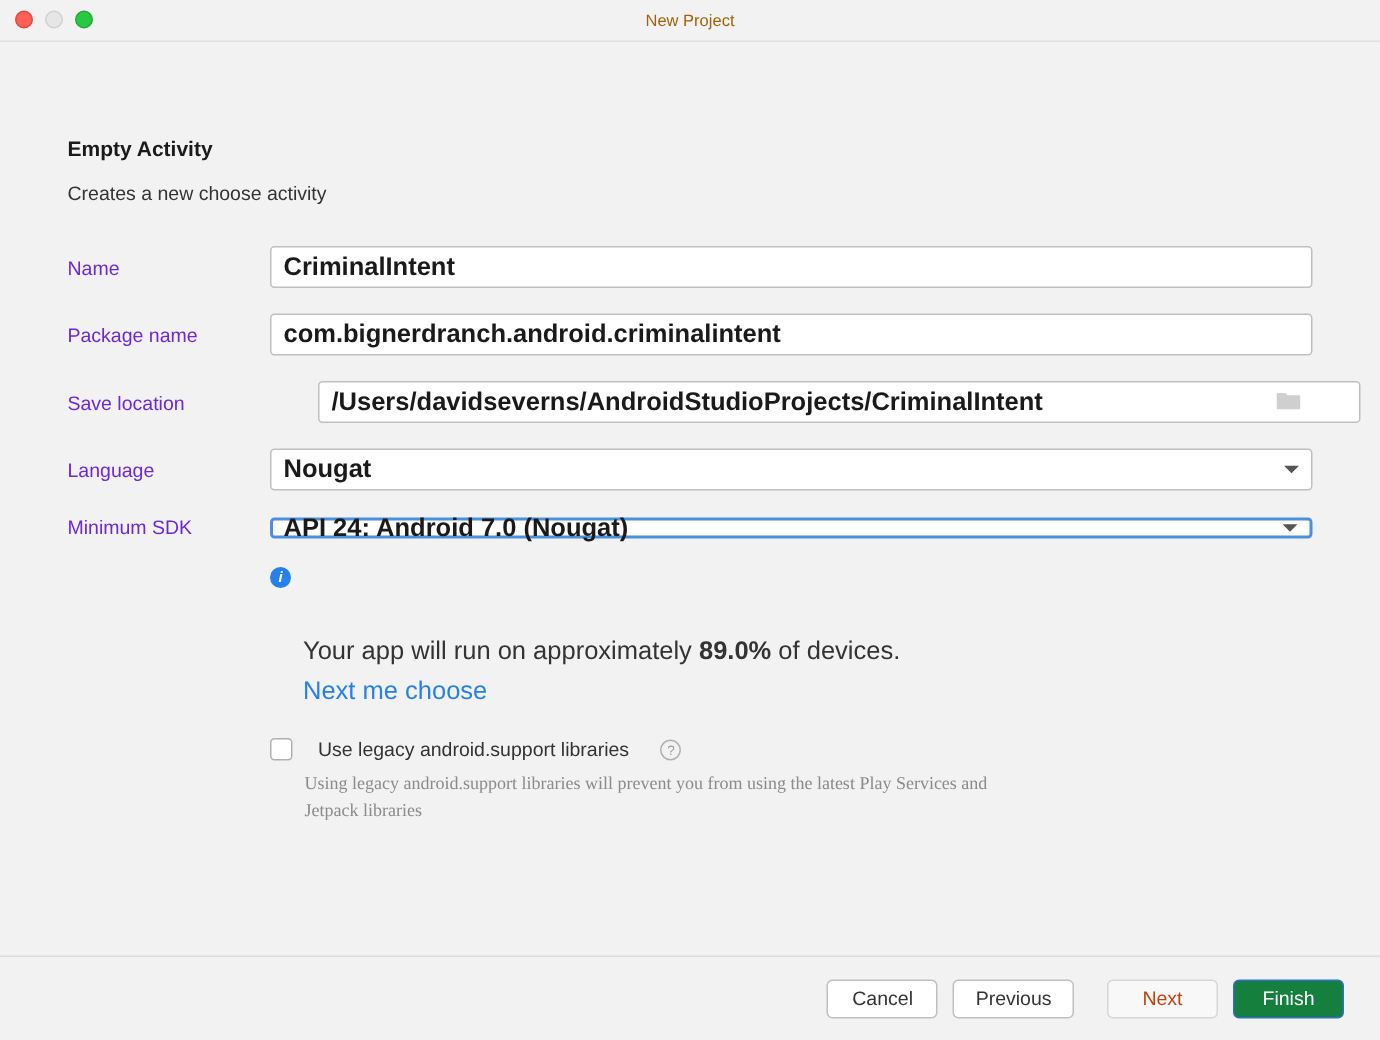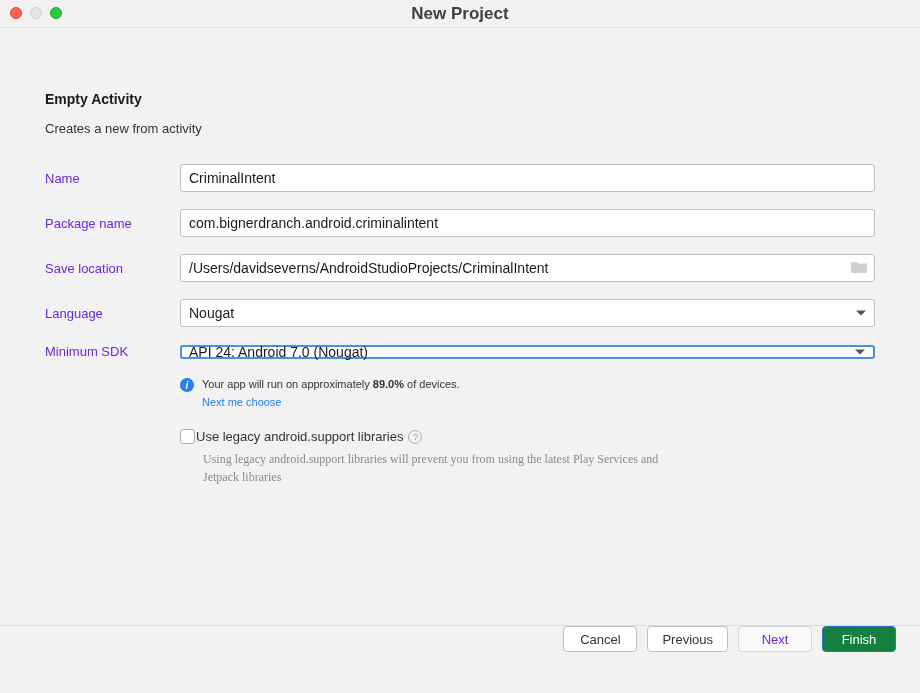--- a/index.html
+++ b/index.html
@@ -25,21 +25,21 @@
     position: absolute;
     left: 10px;
     top: 7px;
     display: flex;
     gap: 8px;
   }
   .tl { width: 12px; height: 12px; border-radius: 50%; }
   .tl-red { background: #ff5f57; border: 0.5px solid #e24640; }
   .tl-yellow { background: #e6e6e6; border: 0.5px solid #d0d0d0; }
   .tl-green { background: #28c840; border: 0.5px solid #1faa33; }
-  .title { font-weight: 700; font-size: 17px; color: #404040; }
+  .title { font-weight: 400; font-size: 11px; color: #a16207; }
 
   .content {
     padding: 28px 45px 0 45px;
   }
   .section-heading {
     font-weight: 700;
     font-size: 14px;
     margin-bottom: 14px;
     margin-top: 35px;
   }
@@ -62,24 +62,25 @@
     flex: 1;
     position: relative;
   }
   input[type="text"], .select {
     width: 100%;
     height: 28px;
     padding: 0 8px;
     border: 1px solid #c0c0c0;
     border-radius: 3px;
     background: #fff;
-    font-size: 14px;
+    font-size: 17px;
     font-family: inherit;
     color: #1a1a1a;
     outline: none;
+    font-weight: bold;
   }
   .select {
     display: flex;
     align-items: center;
     padding-right: 28px;
     cursor: default;
     position: relative;
   }
   .select-focused {
     border: 2px solid #4a90e2;
@@ -117,29 +118,29 @@
     display: flex;
     align-items: center;
     justify-content: center;
     color: #fff;
     font-size: 10px;
     font-weight: 700;
     font-style: italic;
     margin-top: 2px;
     flex-shrink: 0;
   }
-  .info-text { font-size: 11px; color: #333; line-height: 1.6; }
+  .info-text { font-size: 17px; color: #333; line-height: 1.6; margin-top: 44px; }
   .info-text strong { font-weight: 700; }
   .link { color: #2680eb; cursor: pointer; }
   .checkbox-row {
     margin-left: 135px;
     margin-top: 18px;
     display: flex;
     align-items: center;
-    gap: 1px;
+    gap: 17px;
   }
   .checkbox {
     width: 15px; height: 15px;
     border: 1px solid #b0b0b0;
     border-radius: 3px;
     background: #fff;
   }
   .checkbox-label { font-size: 13px; color: #333; }
   .help-icon {
     width: 14px; height: 14px;
@@ -158,48 +159,49 @@
     font-size: 12px;
     color: #8a8a8a;
     line-height: 1.5;
     max-width: 480px;
     font-family: Liberation Serif, serif;
   }
 
   .footer {
     position: absolute;
     bottom: 0; left: 0; right: 0;
-    height: 68px;
+    height: 56px;
     border-top: 1px solid #dcdcdc;
     background: #f2f2f2;
     display: flex;
-    align-items: flex-start;
+    align-items: center;
     justify-content: flex-end;
     padding: 0 24px;
     gap: 10px;
   }
   .btn {
     min-width: 74px;
     height: 26px;
     padding: 0 14px;
     border: 1px solid #bfbfbf;
     border-radius: 4px;
     background: #fff;
     font-size: 13px;
     color: #333;
     cursor: pointer;
     display: inline-flex;
     align-items: center;
     justify-content: center;
   }
   .btn-disabled {
-    color: #6d28d9;
+    color: #c2410c;
     background: #f8f8f8;
     border-color: #d6d6d6;
     cursor: default;
+    margin-left: 12px;
   }
   .btn-primary {
     background: #15803d;
     border-color: #2f6fd0;
     color: #fff;
   }
 </style>
 </head>
 <body>
 
@@ -207,40 +209,40 @@
   <div class="traffic-lights">
     <div class="tl tl-red"></div>
     <div class="tl tl-yellow"></div>
     <div class="tl tl-green"></div>
   </div>
   <div class="title">New Project</div>
 </div>
 
 <div class="content">
   <div class="section-heading">Empty Activity</div>
-  <div class="section-desc">Creates a new from activity</div>
+  <div class="section-desc">Creates a new choose activity</div>
 
   <div class="form-row">
     <div class="form-label">Name</div>
     <div class="field-wrap">
       <input type="text" value="CriminalIntent" style="">
     </div>
   </div>
 
   <div class="form-row">
     <div class="form-label">Package name</div>
     <div class="field-wrap">
       <input type="text" value="com.bignerdranch.android.criminalintent" style="">
     </div>
   </div>
 
   <div class="form-row">
     <div class="form-label">Save location</div>
     <div class="field-wrap">
-      <input type="text" style="padding-right: 20px;" value="/Users/davidseverns/AndroidStudioProjects/CriminalIntent">
+      <input type="text" style="padding-right: 20px; margin-left: 32px;" value="/Users/davidseverns/AndroidStudioProjects/CriminalIntent">
       <span class="folder-icon">
         <svg width="16" height="13" viewBox="0 0 16 13">
             <path fill="#b0b0b0" d="M1 2h5l1.5 1.5H15a1 1 0 0 1 1 1V12a1 1 0 0 1-1 1H1a1 1 0 0 1-1-1V3a1 1 0 0 1 1-1z" opacity="0.6"></path>
             <path fill="#cfcfcf" d="M2 5h13l-1.2 7H1z"></path>
           </svg>
       </span>
     </div>
   </div>
 
   <div class="form-row">

